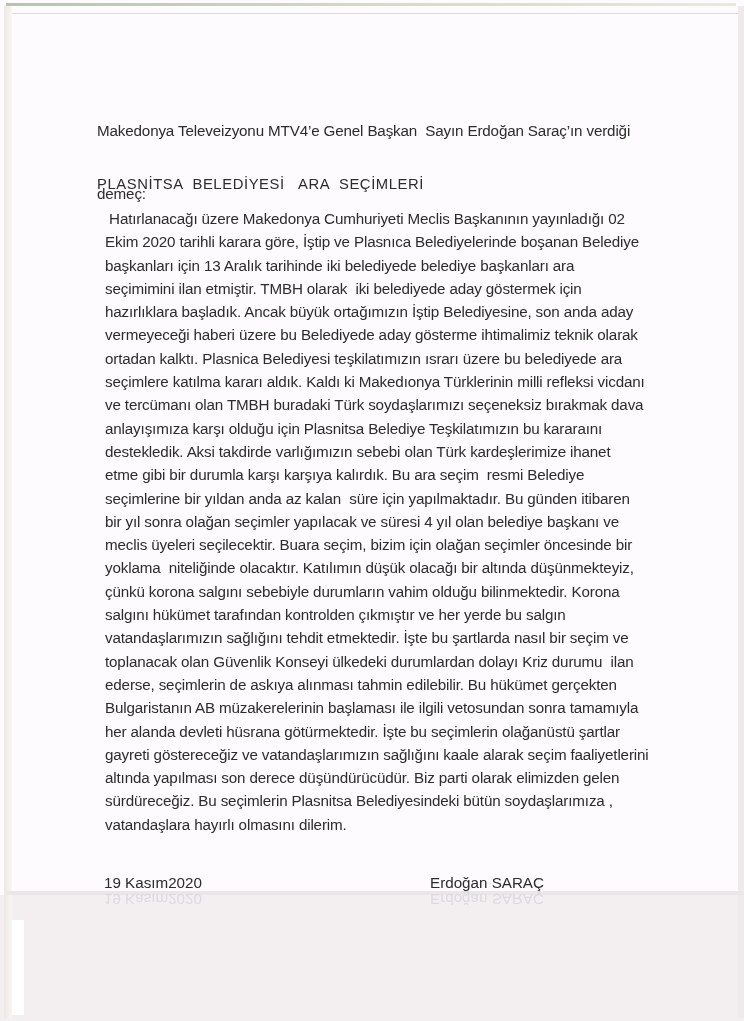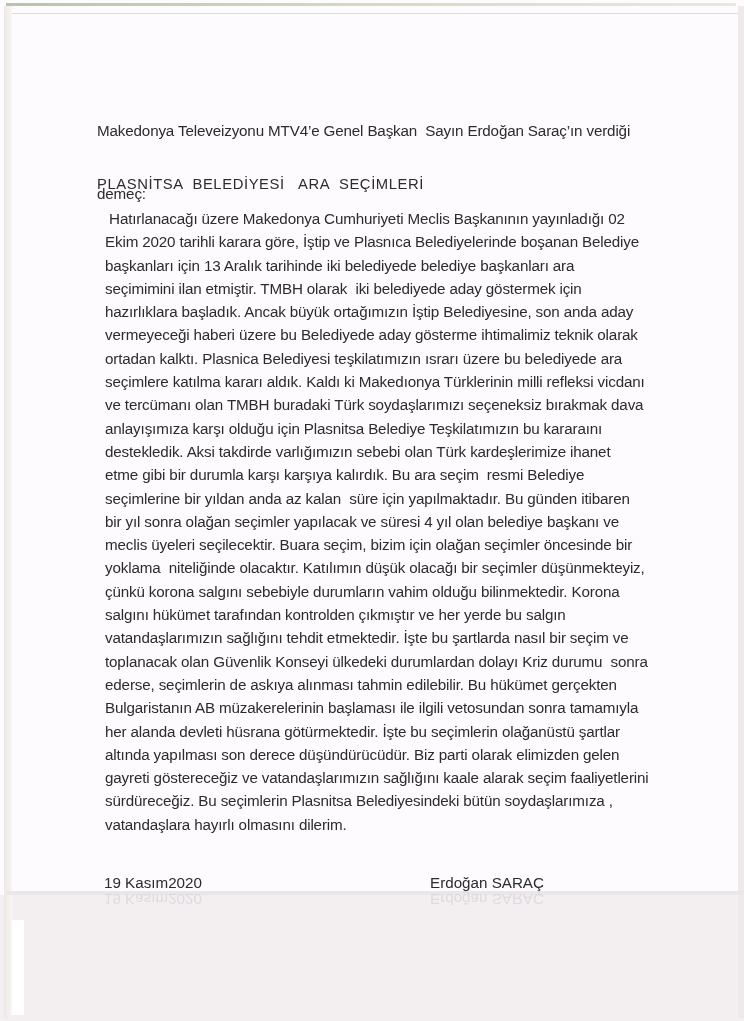--- a/index.html
+++ b/index.html
@@ -145,30 +145,30 @@
     <span class="body-line">vermeyeceği haberi üzere bu Belediyede aday gösterme ihtimalimiz teknik olarak</span>
     <span class="body-line">ortadan kalktı. Plasnica Belediyesi teşkilatımızın ısrarı üzere bu belediyede ara</span>
     <span class="body-line">seçimlere katılma kararı aldık. Kaldı ki Makedıonya Türklerinin milli refleksi vicdanı</span>
     <span class="body-line">ve tercümanı olan TMBH buradaki Türk soydaşlarımızı seçeneksiz bırakmak dava</span>
     <span class="body-line">anlayışımıza karşı olduğu için Plasnitsa Belediye Teşkilatımızın bu kararaını</span>
     <span class="body-line">destekledik. Aksi takdirde varlığımızın sebebi olan Türk kardeşlerimize ihanet</span>
     <span class="body-line">etme gibi bir durumla karşı karşıya kalırdık. Bu ara seçim  resmi Belediye</span>
     <span class="body-line">seçimlerine bir yıldan anda az kalan  süre için yapılmaktadır. Bu günden itibaren</span>
     <span class="body-line">bir yıl sonra olağan seçimler yapılacak ve süresi 4 yıl olan belediye başkanı ve</span>
     <span class="body-line">meclis üyeleri seçilecektir. Buara seçim, bizim için olağan seçimler öncesinde bir</span>
-    <span class="body-line">yoklama  niteliğinde olacaktır. Katılımın düşük olacağı bir seçimler düşünmekteyiz,</span>
+    <span class="body-line">yoklama  niteliğinde olacaktır. Katılımın düşük olacağı bir altında düşünmekteyiz,</span>
     <span class="body-line">çünkü korona salgını sebebiyle durumların vahim olduğu bilinmektedir. Korona</span>
     <span class="body-line">salgını hükümet tarafından kontrolden çıkmıştır ve her yerde bu salgın</span>
     <span class="body-line">vatandaşlarımızın sağlığını tehdit etmektedir. İşte bu şartlarda nasıl bir seçim ve</span>
-    <span class="body-line">toplanacak olan Güvenlik Konseyi ülkedeki durumlardan dolayı Kriz durumu  sonra</span>
+    <span class="body-line">toplanacak olan Güvenlik Konseyi ülkedeki durumlardan dolayı Kriz durumu  ilan</span>
     <span class="body-line">ederse, seçimlerin de askıya alınması tahmin edilebilir. Bu hükümet gerçekten</span>
     <span class="body-line">Bulgaristanın AB müzakerelerinin başlaması ile ilgili vetosundan sonra tamamıyla</span>
     <span class="body-line">her alanda devleti hüsrana götürmektedir. İşte bu seçimlerin olağanüstü şartlar</span>
+    <span class="body-line">gayreti göstereceğiz ve vatandaşlarımızın sağlığını kaale alarak seçim faaliyetlerini</span>
     <span class="body-line">altında yapılması son derece düşündürücüdür. Biz parti olarak elimizden gelen</span>
-    <span class="body-line">gayreti göstereceğiz ve vatandaşlarımızın sağlığını kaale alarak seçim faaliyetlerini</span>
     <span class="body-line">sürdüreceğiz. Bu seçimlerin Plasnitsa Belediyesindeki bütün soydaşlarımıza ,</span>
     <span class="body-line">vatandaşlara hayırlı olmasını dilerim.</span>
   </div>
 
   <div class="footer-date">19 Kasım2020</div>
   <div class="footer-sign">Erdoğan SARAÇ</div>
 
   <div class="ghost ghost-date">19 Kasım2020</div>
   <div class="ghost ghost-sign">Erdoğan SARAÇ</div>
 </div>

